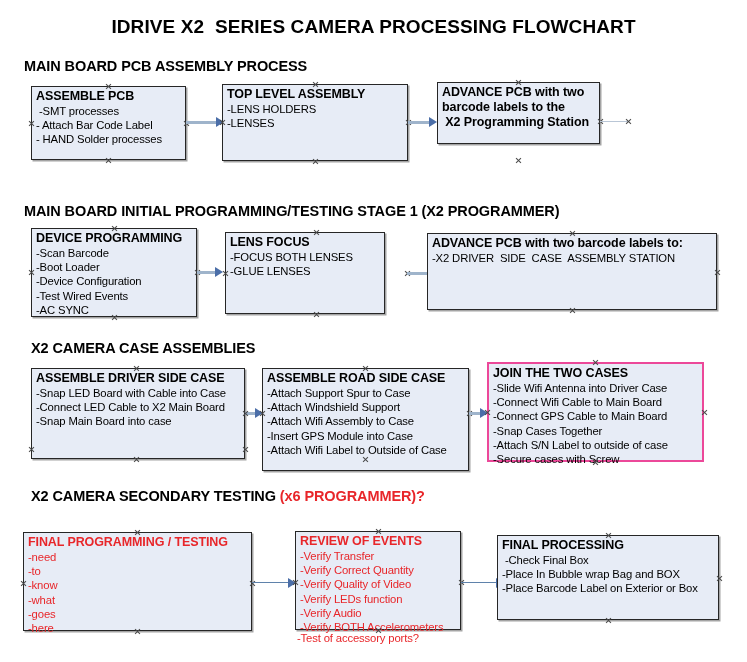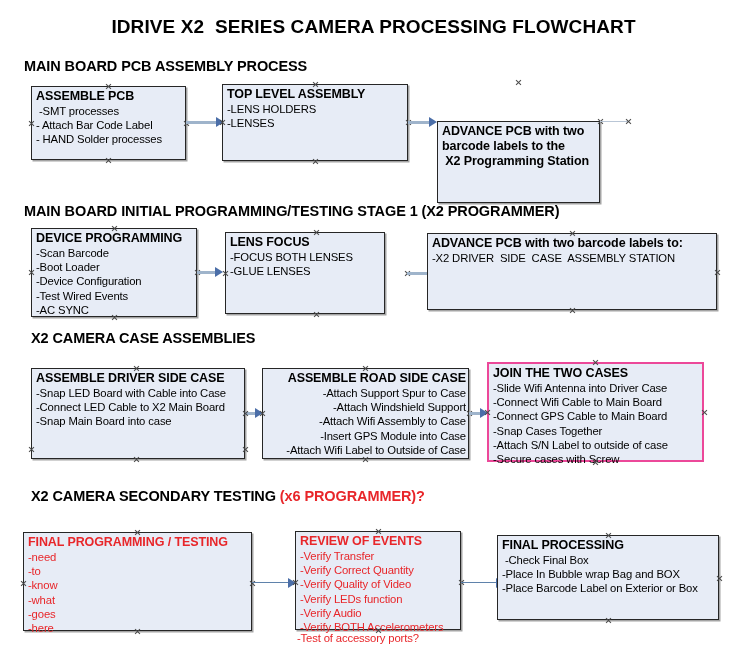--- a/index.html
+++ b/index.html
@@ -168,21 +168,21 @@
     </div>
   </div>
   <div class="handle" style="left:315px; top:84px;"></div>
   <div class="handle" style="left:315px; top:161px;"></div>
   <div class="handle" style="left:222px; top:122px;"></div>
   <div class="handle" style="left:408px; top:122px;"></div>
 
   <div class="connector" style="left:408px; top:121px; width:24px;"></div>
   <div class="arrowhead" style="left:429px; top:117px;"></div>
 
-  <div class="box" style="left:437px; top:82px; width:163px; height:82px;margin-top:39px;">
+  <div class="box" style="left:437px; top:82px; width:163px; height:62px;">
     <div class="box-inner">
       <div class="box-title">ADVANCE PCB with two</div>
       <div class="box-title">barcode labels to the</div>
       <div class="box-title"> X2 Programming Station</div>
     </div>
   </div>
   <div class="handle" style="left:518px; top:82px;"></div>
   <div class="handle" style="left:518px; top:160px;"></div>
   <div class="handle" style="left:600px; top:121px;"></div>
   <div class="stray-line" style="left:600px; top:121px; width:28px;"></div>
@@ -226,40 +226,40 @@
   <div class="box" style="left:427px; top:233px; width:290px; height:77px;">
     <div class="box-inner">
       <div class="box-title">ADVANCE PCB with two barcode labels to:</div>
       <div class="box-line">-X2 DRIVER  SIDE  CASE  ASSEMBLY STATION</div>
     </div>
   </div>
   <div class="handle" style="left:572px; top:233px;"></div>
   <div class="handle" style="left:572px; top:310px;"></div>
   <div class="handle" style="left:717px; top:272px;"></div>
 
-  <div class="section-head" style="left:31px; top:330px;">X2 CAMERA CASE ASSEMBLIES</div>
+  <div class="section-head" style="left:31px; top:340px;">X2 CAMERA CASE ASSEMBLIES</div>
 
   <div class="box" style="left:31px; top:368px; width:214px; height:91px;">
     <div class="box-inner">
       <div class="box-title">ASSEMBLE DRIVER SIDE CASE</div>
       <div class="box-line">-Snap LED Board with Cable into Case</div>
       <div class="box-line">-Connect LED Cable to X2 Main Board</div>
       <div class="box-line">-Snap Main Board into case</div>
     </div>
   </div>
   <div class="handle" style="left:136px; top:368px;"></div>
   <div class="handle" style="left:136px; top:459px;"></div>
   <div class="handle" style="left:31px;  top:449px;"></div>
   <div class="handle" style="left:245px; top:449px;"></div>
 
   <div class="connector" style="left:245px; top:412px; width:15px;"></div>
   <div class="arrowhead" style="left:255px; top:408px;"></div>
   <div class="handle" style="left:245px; top:413px;"></div>
 
-  <div class="box" style="left:262px; top:368px; width:207px; height:91px;text-align:right;">
+  <div class="box" style="left:262px; top:368px; width:207px; height:103px;">
     <div class="box-inner">
       <div class="box-title">ASSEMBLE ROAD SIDE CASE</div>
       <div class="box-line">-Attach Support Spur to Case</div>
       <div class="box-line">-Attach Windshield Support</div>
       <div class="box-line">-Attach Wifi Assembly to Case</div>
       <div class="box-line">-Insert GPS Module into Case</div>
       <div class="box-line">-Attach Wifi Label to Outside of Case</div>
     </div>
   </div>
   <div class="handle" style="left:365px; top:368px;"></div>

